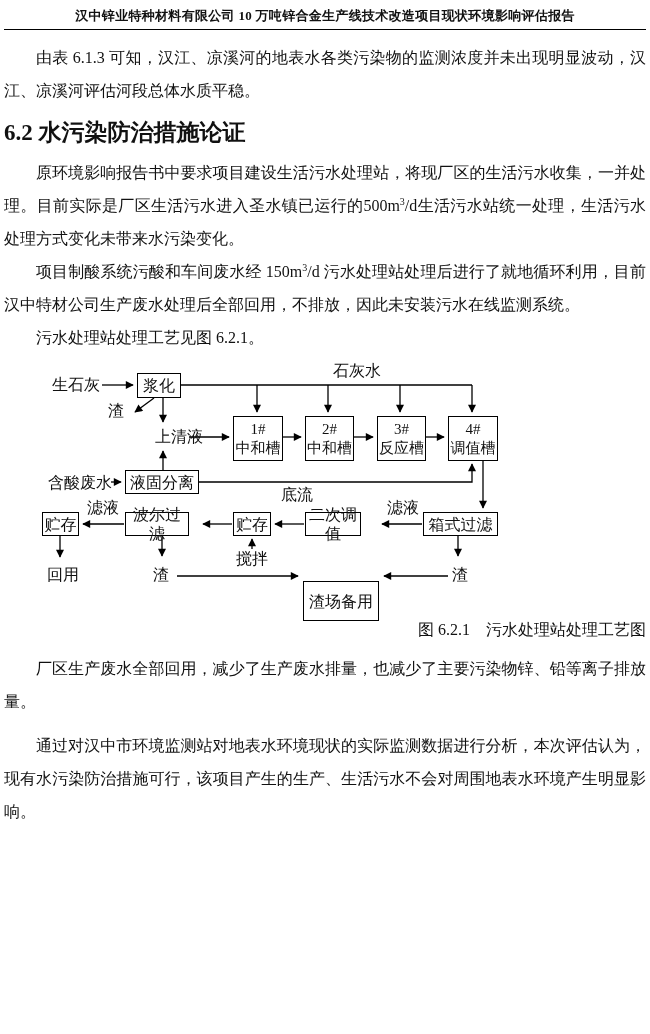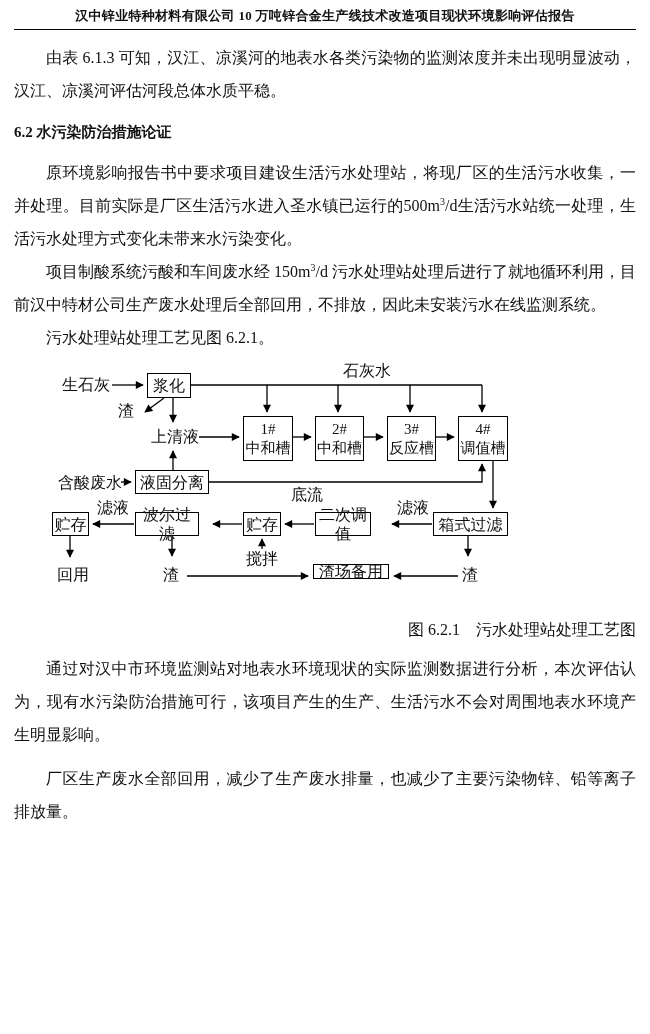--- a/index.html
+++ b/index.html
@@ -5,21 +5,21 @@
   html,body{margin:0;padding:0;background:#888;}
   .page{
     position:relative;
     width:650px;height:1034px;
     margin:0 auto;
     background:#ffffff;
     color:#111;
     font-family:"Liberation Serif","DejaVu Serif",serif;
     overflow:hidden;
     box-sizing:border-box;
-    padding:0 14px;
+    padding:0 4px;
   }
   .header{
     padding:7px 0 4px;
     border-bottom:1.5px solid #000;
   }
   .header-title{
     text-align:center;
     font-size:13px;
     font-weight:bold;
     letter-spacing:0.3px;
@@ -29,21 +29,21 @@
     margin:11px 0 0;
     font-size:16px;
     line-height:33px;
     text-align:justify;
     text-indent:2em;
   }
   p.para.tight{margin-top:0;}
   sup{font-size:10px;line-height:0;}
   h2.section-heading{
     margin:13px 0 0;
-    font-size:15px;
+    font-size:23px;
     line-height:25px;
     font-weight:bold;
     font-family:"Liberation Serif","DejaVu Serif",serif;
   }
   
   .diagram{
     position:relative;
     height:240px;
     margin:6px -14px 0; 
     font-size:16px;
@@ -161,36 +161,36 @@
     <div class="dbox" style="left:387px;top:56px;width:49px;height:45px;font-size:15px;">3#
 反应槽</div>
     <div class="dbox" style="left:458px;top:56px;width:50px;height:45px;font-size:15px;">4#
 调值槽</div>
     <div class="dbox" style="left:135px;top:110px;width:74px;height:24px;">液固分离</div>
     <div class="dbox" style="left:52px;top:152px;width:37px;height:24px;">贮存</div>
     <div class="dbox" style="left:135px;top:152px;width:64px;height:24px;">波尔过滤</div>
     <div class="dbox" style="left:243px;top:152px;width:38px;height:24px;">贮存</div>
     <div class="dbox" style="left:315px;top:152px;width:56px;height:24px;">二次调值</div>
     <div class="dbox" style="left:433px;top:152px;width:75px;height:24px;">箱式过滤</div>
-    <div class="dbox" style="left:313px;top:204px;width:76px;height:15px;">渣场备用</div>
+    <div class="dbox" style="left:313px;top:221px;width:76px;height:40px;">渣场备用</div>
 
     <div class="dlabel" style="left:62px;top:16px;">生石灰</div>
     <div class="dlabel" style="left:343px;top:2px;">石灰水</div>
     <div class="dlabel" style="left:118px;top:42px;">渣</div>
-    <div class="dlabel" style="left:151px;top:68px;">上清液</div>
+    <div class="dlabel" style="left:165px;top:68px;">上清液</div>
     <div class="dlabel" style="left:58px;top:114px;">含酸废水</div>
     <div class="dlabel" style="left:291px;top:126px;">底流</div>
     <div class="dlabel" style="left:97px;top:139px;">滤液</div>
     <div class="dlabel" style="left:397px;top:139px;">滤液</div>
     <div class="dlabel" style="left:246px;top:190px;">搅拌</div>
     <div class="dlabel" style="left:57px;top:206px;">回用</div>
     <div class="dlabel" style="left:163px;top:206px;">渣</div>
     <div class="dlabel" style="left:462px;top:206px;">渣</div>
   </div>
 
   <div class="caption">图 6.2.1　污水处理站处理工艺图</div>
 
+  <p class="para">厂区生产废水全部回用，减少了生产废水排量，也减少了主要污染物锌、铅等离子排放量。</p>
+
   <p class="para">通过对汉中市环境监测站对地表水环境现状的实际监测数据进行分析，本次评估认为，现有水污染防治措施可行，该项目产生的生产、生活污水不会对周围地表水环境产生明显影响。</p>
-
-  <p class="para">厂区生产废水全部回用，减少了生产废水排量，也减少了主要污染物锌、铅等离子排放量。</p>
 
 
 </div>
 
 </body></html>

